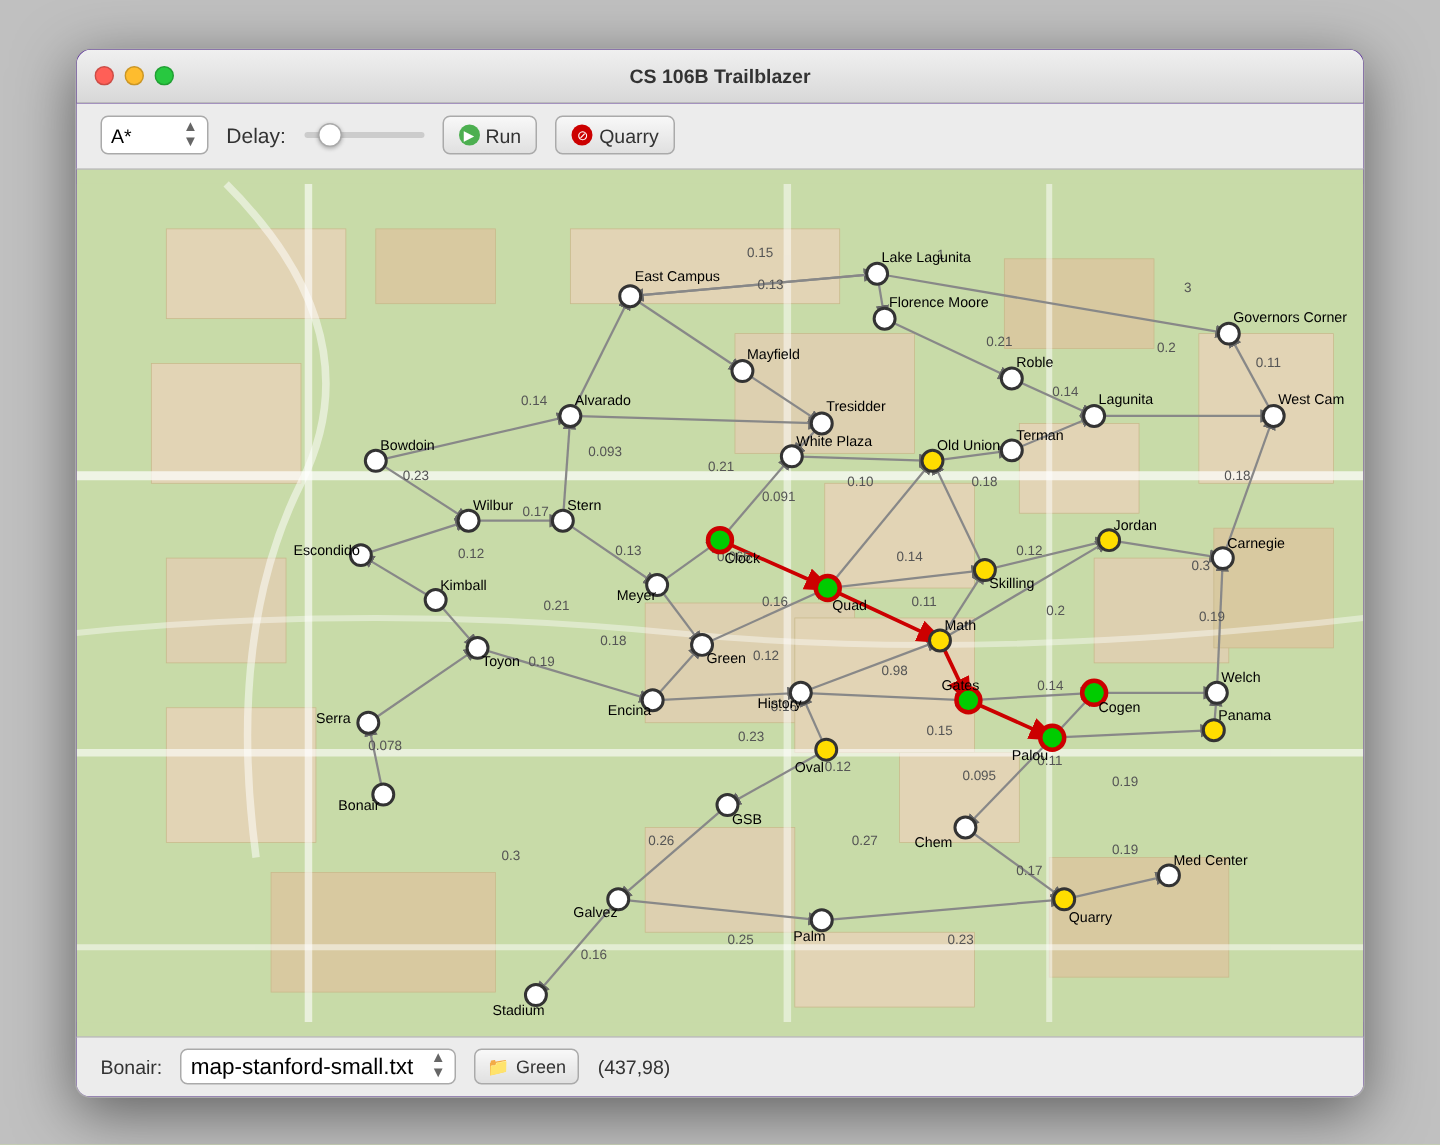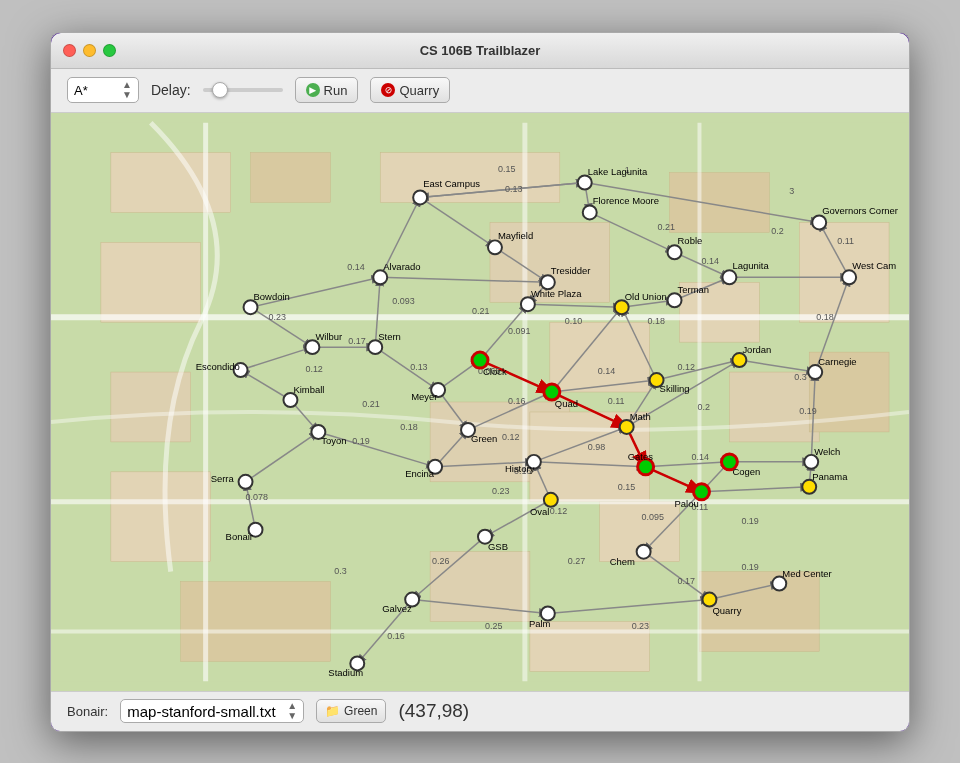--- a/index.html
+++ b/index.html
@@ -189,21 +189,21 @@
       background: linear-gradient(to bottom, #f8f8f8, #e0e0e0);
       border: 1px solid #aaa;
       border-radius: 5px;
       height: 24px;
       padding: 0 8px;
       font-size: 12px;
       cursor: pointer;
       color: #333;
     }
     .coords-text {
-      font-size: 19px;
+      font-size: 13px;
       color: #333;
     }
   </style>
 </head>
 <body>
 
 <div class="window">
 
   <div class="titlebar">
     <div class="traffic-lights">

